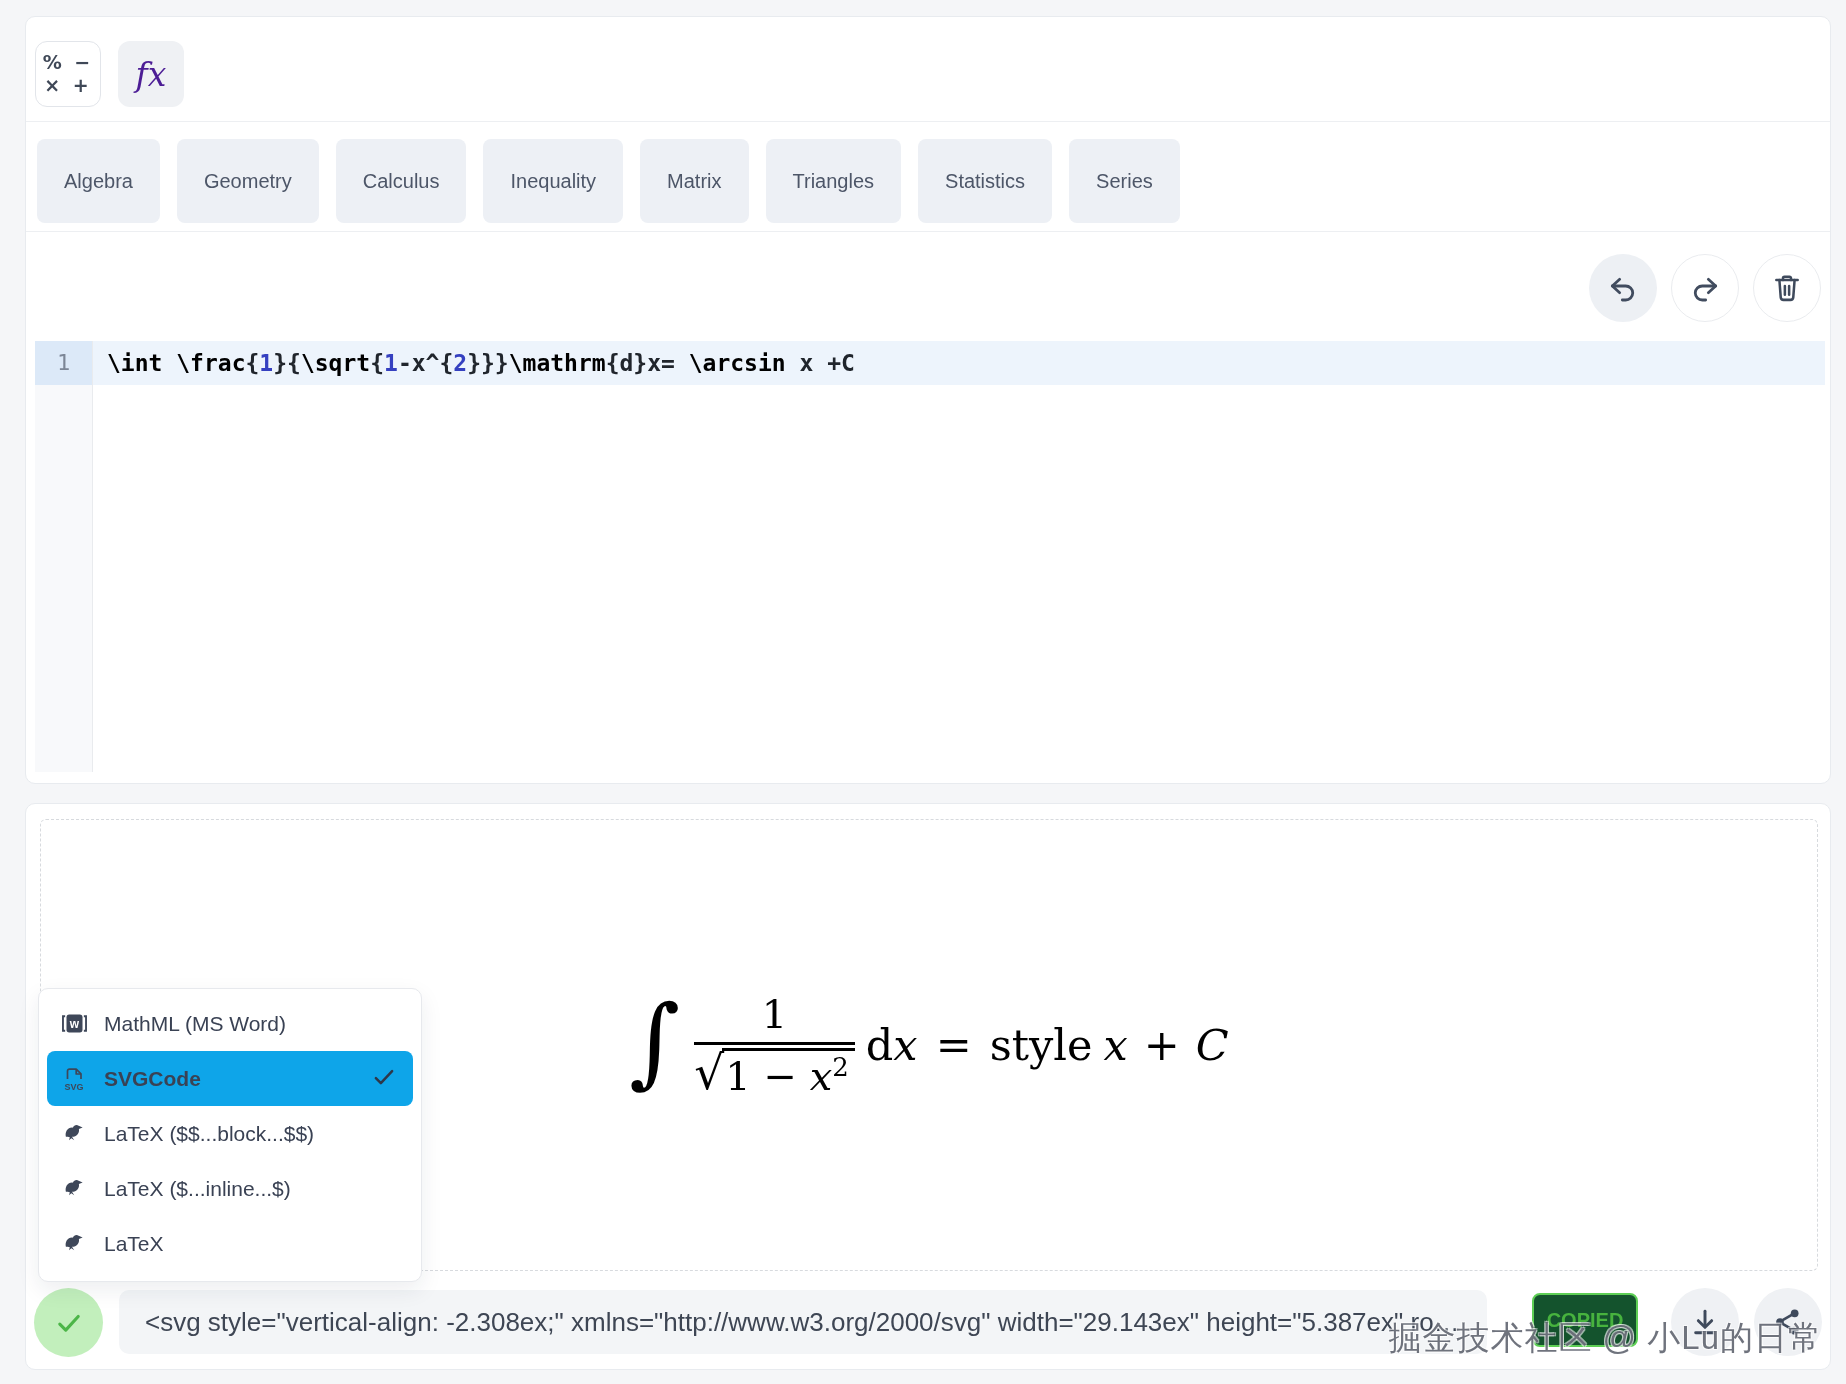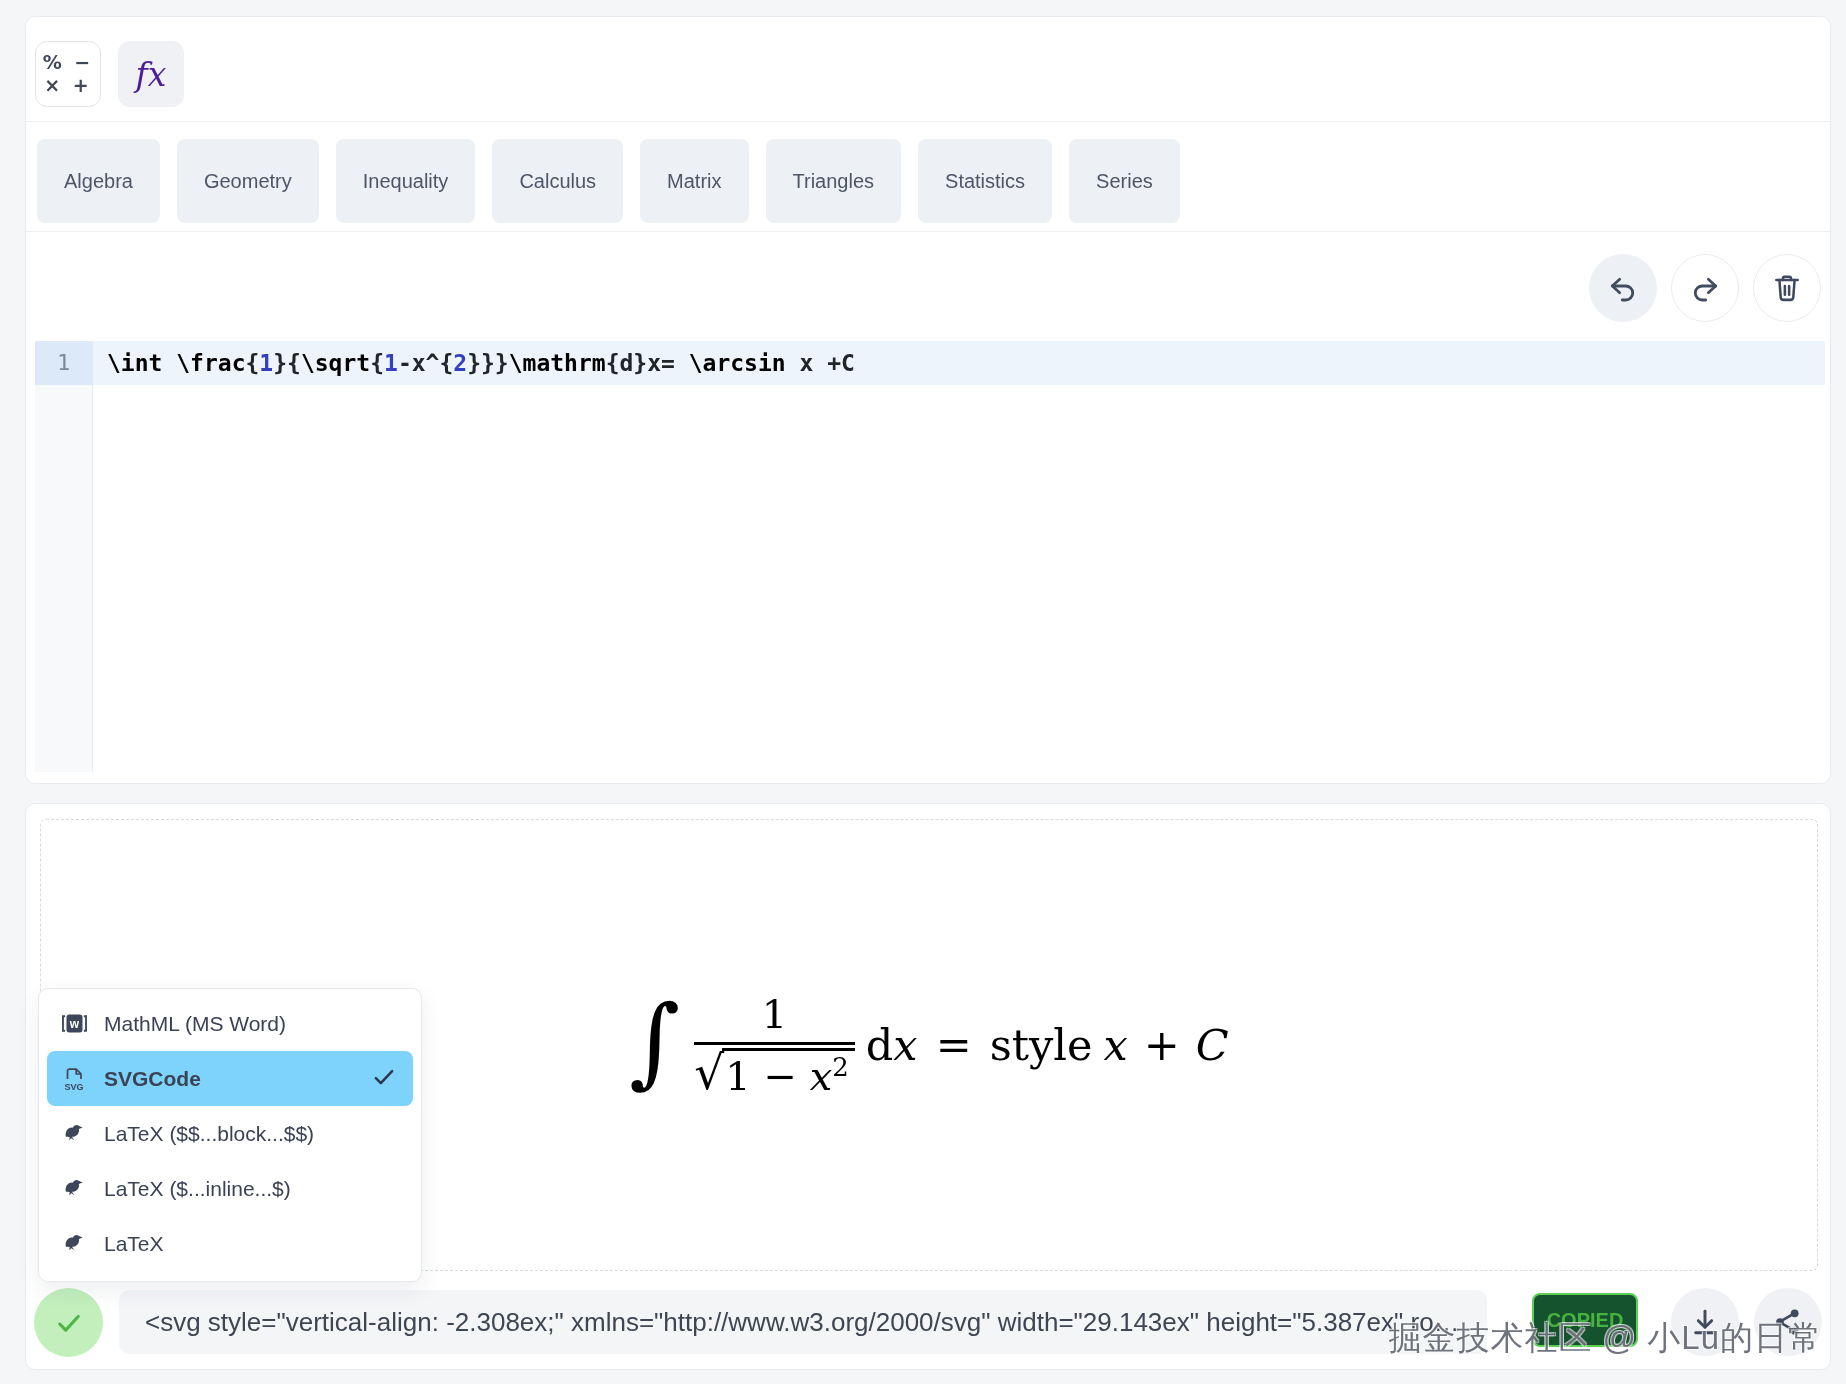--- a/index.html
+++ b/index.html
@@ -58,21 +58,21 @@
   .f-rad { border-top:3px solid #000; padding:1px 6px 0 3px; font-size:40px; margin-left:-2px; }
   .f-rad sup { font-size:26px; vertical-align:super; }
   .f-d { margin-left:7px; }
   .f-eq { margin:0 18px; }
   .f-fn { margin-right:11px; }
   .f-plus { margin:0 16px; }
 
   
   #export-menu { position:absolute; left:38px; top:988px; width:384px; height:294px; background:#fff; border:1px solid #e7e9ed; border-radius:10px; box-shadow:0 8px 22px rgba(30,40,60,.08); padding:7px 0; z-index:50; }
   .menu-item { height:55px; display:flex; align-items:center; padding:0 18px; cursor:pointer; }
-  .menu-item.active { background:#7dd3fc; border-radius:8px; margin:0 8px; padding:0 10px; }
+  .menu-item.active { background:#0ea5e9; border-radius:8px; margin:0 8px; padding:0 10px; }
   .menu-item .mi-icon { width:34px; display:flex; justify-content:center; }
   .menu-item .mi-label { margin-left:13px; font-size:21px; color:#3a4254; font-weight:500; }
   .menu-item.active .mi-label { font-weight:700; }
   .menu-item .mi-check { margin-left:auto; margin-right:6px; }
 
   
   #status-check { position:absolute; left:8px; top:484px; width:69px; height:69px; border-radius:50%; background:#c2efbc; display:flex; align-items:center; justify-content:center; cursor:pointer; }
   #output-field { position:absolute; left:93px; top:486px; width:1368px; height:64px; background:#f3f5f7; border-radius:10px; display:flex; align-items:center; padding:0 26px; overflow:hidden; }
   #output-field span { font-size:26px; color:#3e4654; white-space:nowrap; overflow:hidden; text-overflow:ellipsis; }
   #copied-btn { position:absolute; left:1506px; top:489px; width:106px; height:54px; background:#14532d; border:2px solid #5ecf55; border-radius:8px; color:#47b33e; font-size:20px; font-weight:bold; display:flex; align-items:center; justify-content:center; cursor:pointer; }
@@ -95,22 +95,22 @@
     </div>
     <div id="btn-fx" class="tool-btn">
       <span>fx</span>
     </div>
 
     <div id="divider-1" class="divider"></div>
 
     <div id="tabs">
       <div class="tab">Algebra</div>
       <div class="tab">Geometry</div>
+      <div class="tab">Calculus</div>
       <div class="tab">Inequality</div>
-      <div class="tab">Calculus</div>
       <div class="tab">Matrix</div>
       <div class="tab">Triangles</div>
       <div class="tab">Statistics</div>
       <div class="tab">Series</div>
     </div>
 
     <div id="divider-2" class="divider"></div>
 
     <div id="btn-undo" class="circle-btn">
       <svg width="32" height="32" viewBox="0 0 24 24" fill="none" stroke="#414c5f" stroke-width="2.1" stroke-linecap="round" stroke-linejoin="round">

